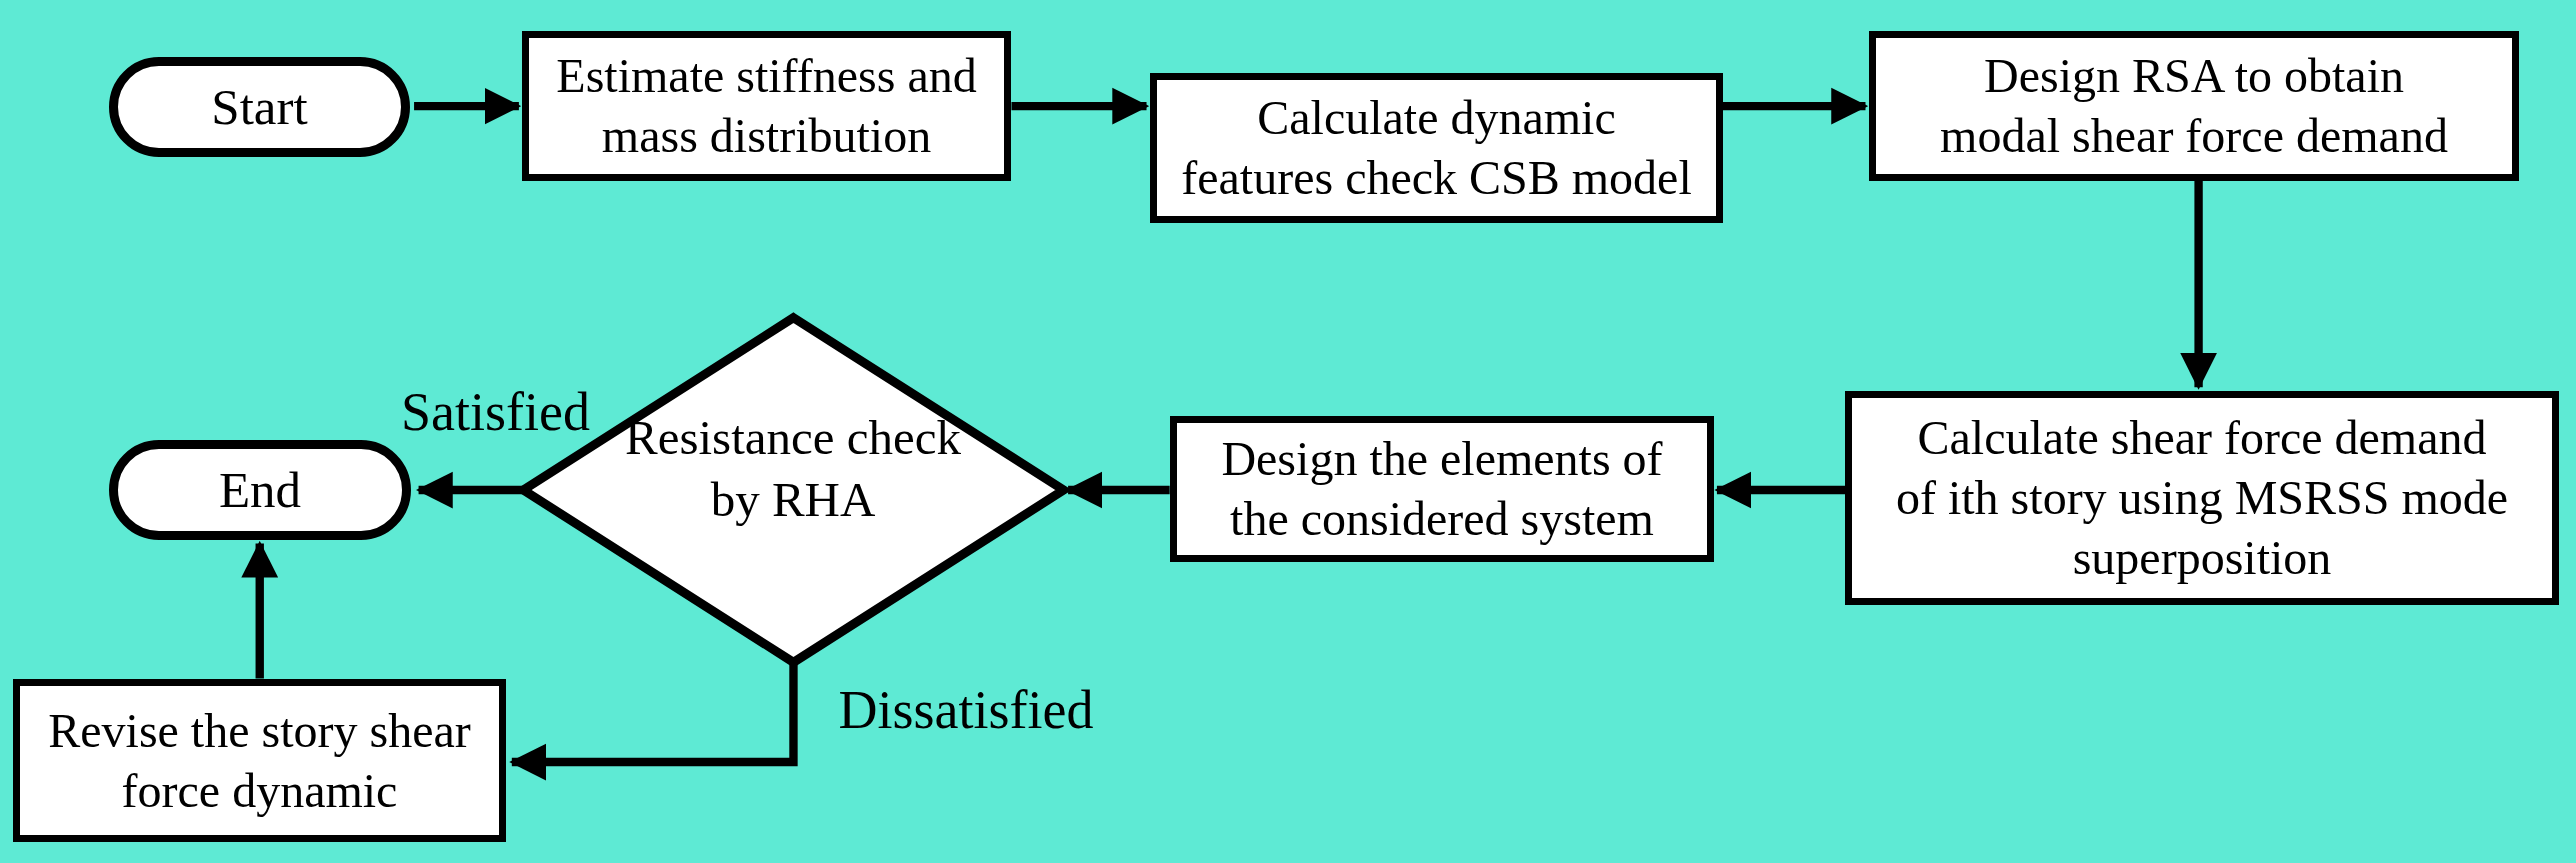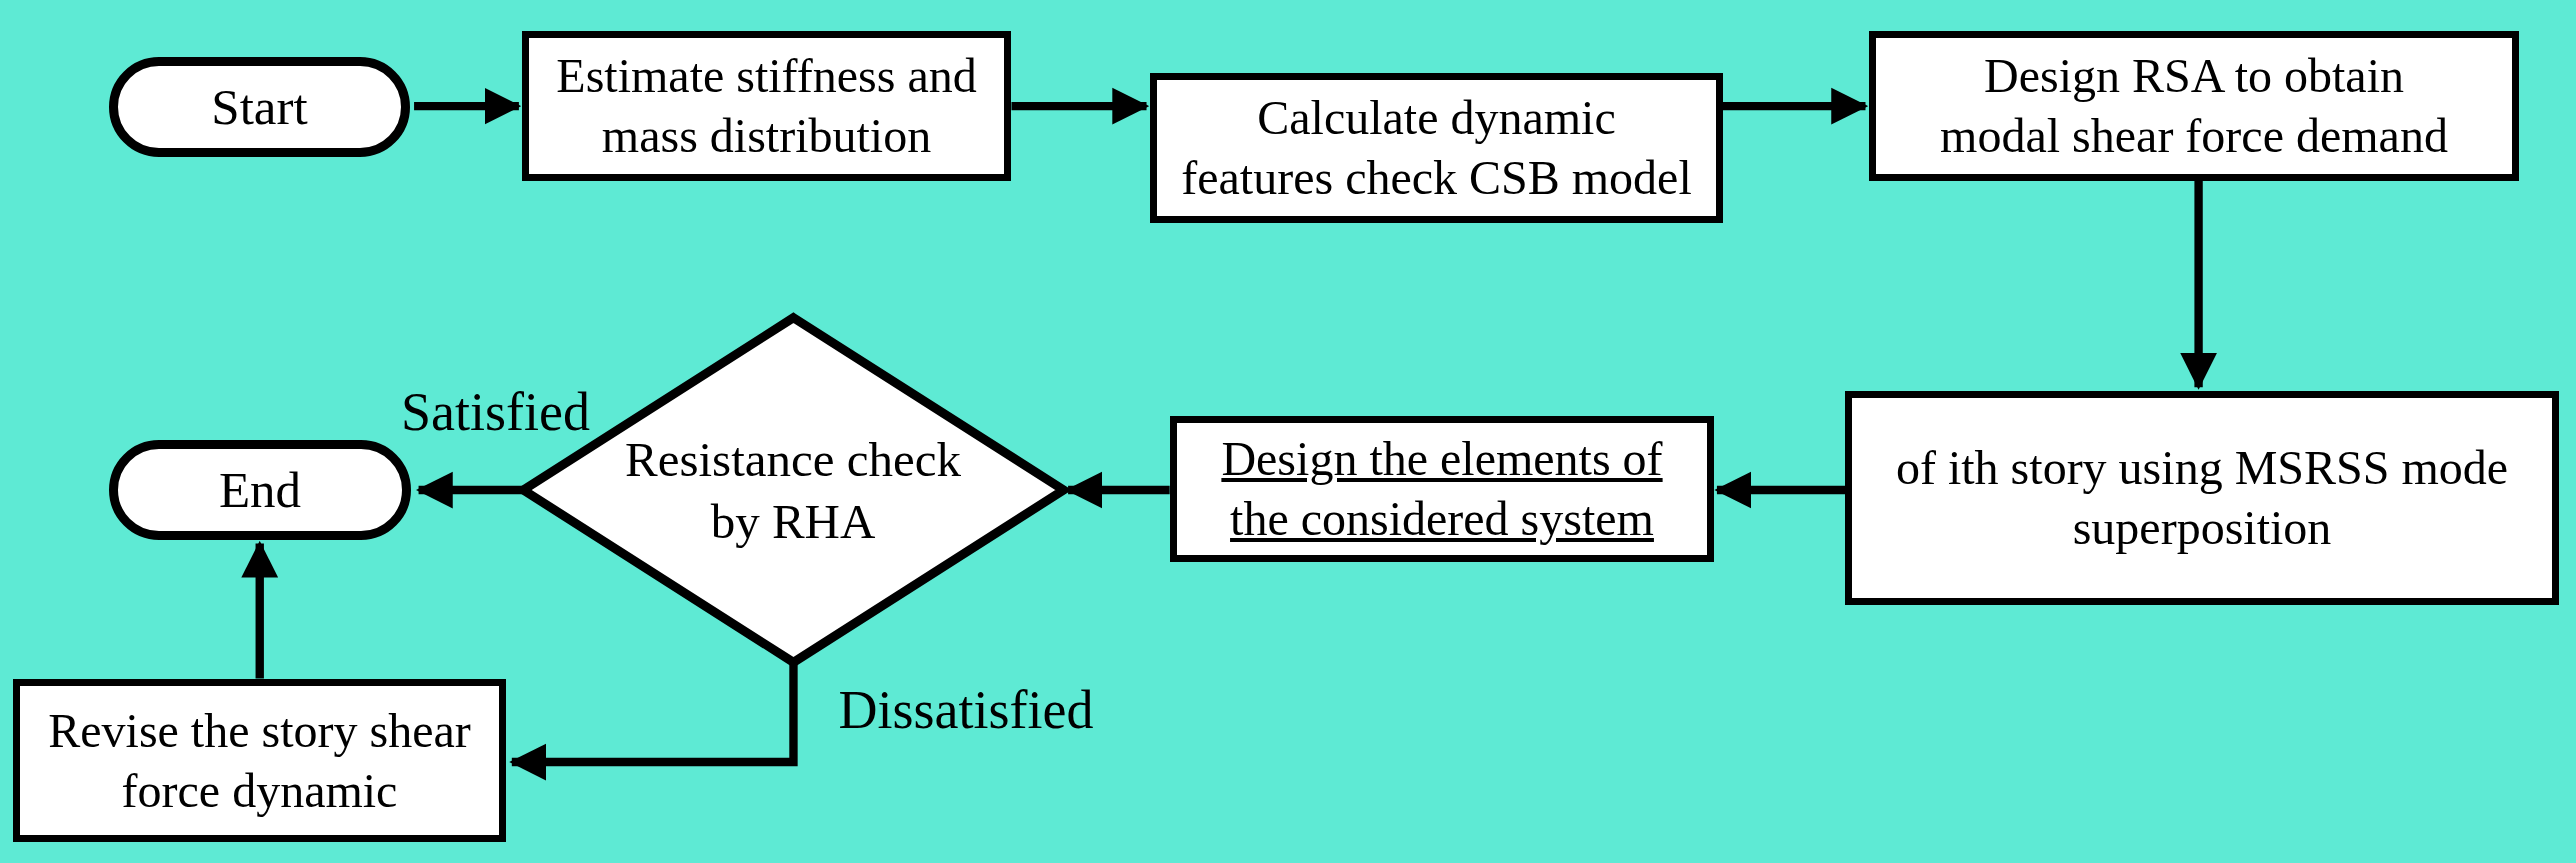--- a/index.html
+++ b/index.html
@@ -43,21 +43,20 @@
     border: 9px solid #000000;
     border-radius: 50px;
     font-size: 51px;
   }
   .decision-text {
     position: absolute;
     box-sizing: border-box;
     display: flex;
     flex-direction: column;
     align-items: center;
-    justify-content: center;
     text-align: center;
     font-size: 49px;
     line-height: 62px;
     white-space: nowrap;
     background: transparent;
   }
   .edge-label {
     position: absolute;
     font-size: 54px;
     line-height: 58px;
@@ -111,25 +110,26 @@
     <span class="line-span">Calculate dynamic</span>
     <span class="line-span">features check CSB model</span>
   </div>
 
   <div class="node process" style="left:1869px; top:31px; width:650px; height:150px;">
     <span class="line-span">Design RSA to obtain</span>
     <span class="line-span">modal shear force demand</span>
   </div>
 
   <div class="node process" style="left:1845px; top:391px; width:714px; height:214px;">
+    <span class="line-span">Calculate shear force demand</span>
     <span class="line-span">of ith story using MSRSS mode</span>
     <span class="line-span">superposition</span>
   </div>
 
-  <div class="node process" style="left:1170px; top:416px; width:544px; height:146px;text-decoration:underline;">
+  <div class="node process" style="left:1170px; top:416px; width:544px; height:146px;">
     <span class="line-span">Design the elements of</span>
     <span class="line-span">the considered system</span>
   </div>
 
   <div class="decision-text" style="left:600px; top:407px; width:386px; height:167px;">
     <span class="line-span">Resistance check</span>
     <span class="line-span">by RHA</span>
   </div>
 
   <div class="node terminator" style="left:109px; top:440px; width:302px; height:100px;">

